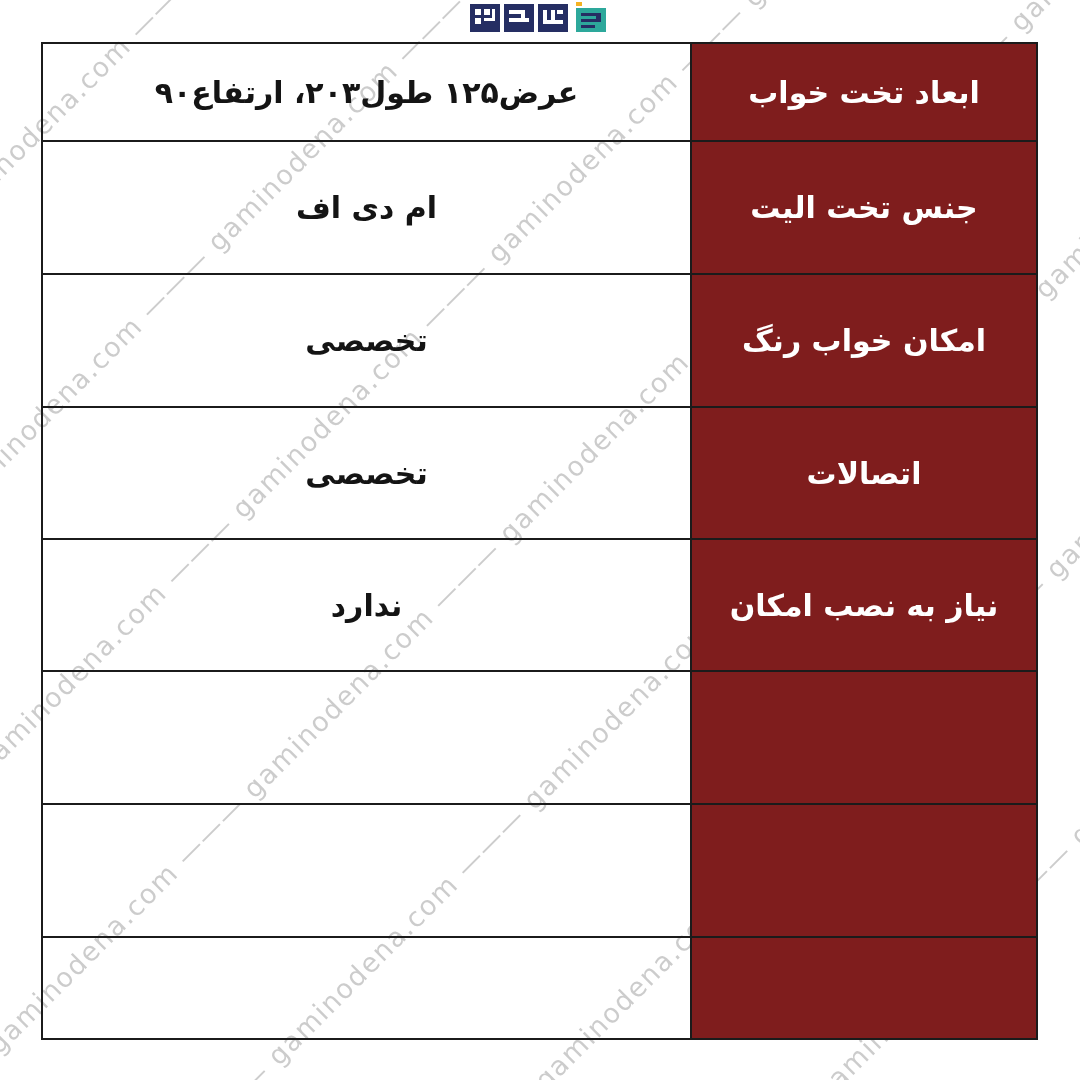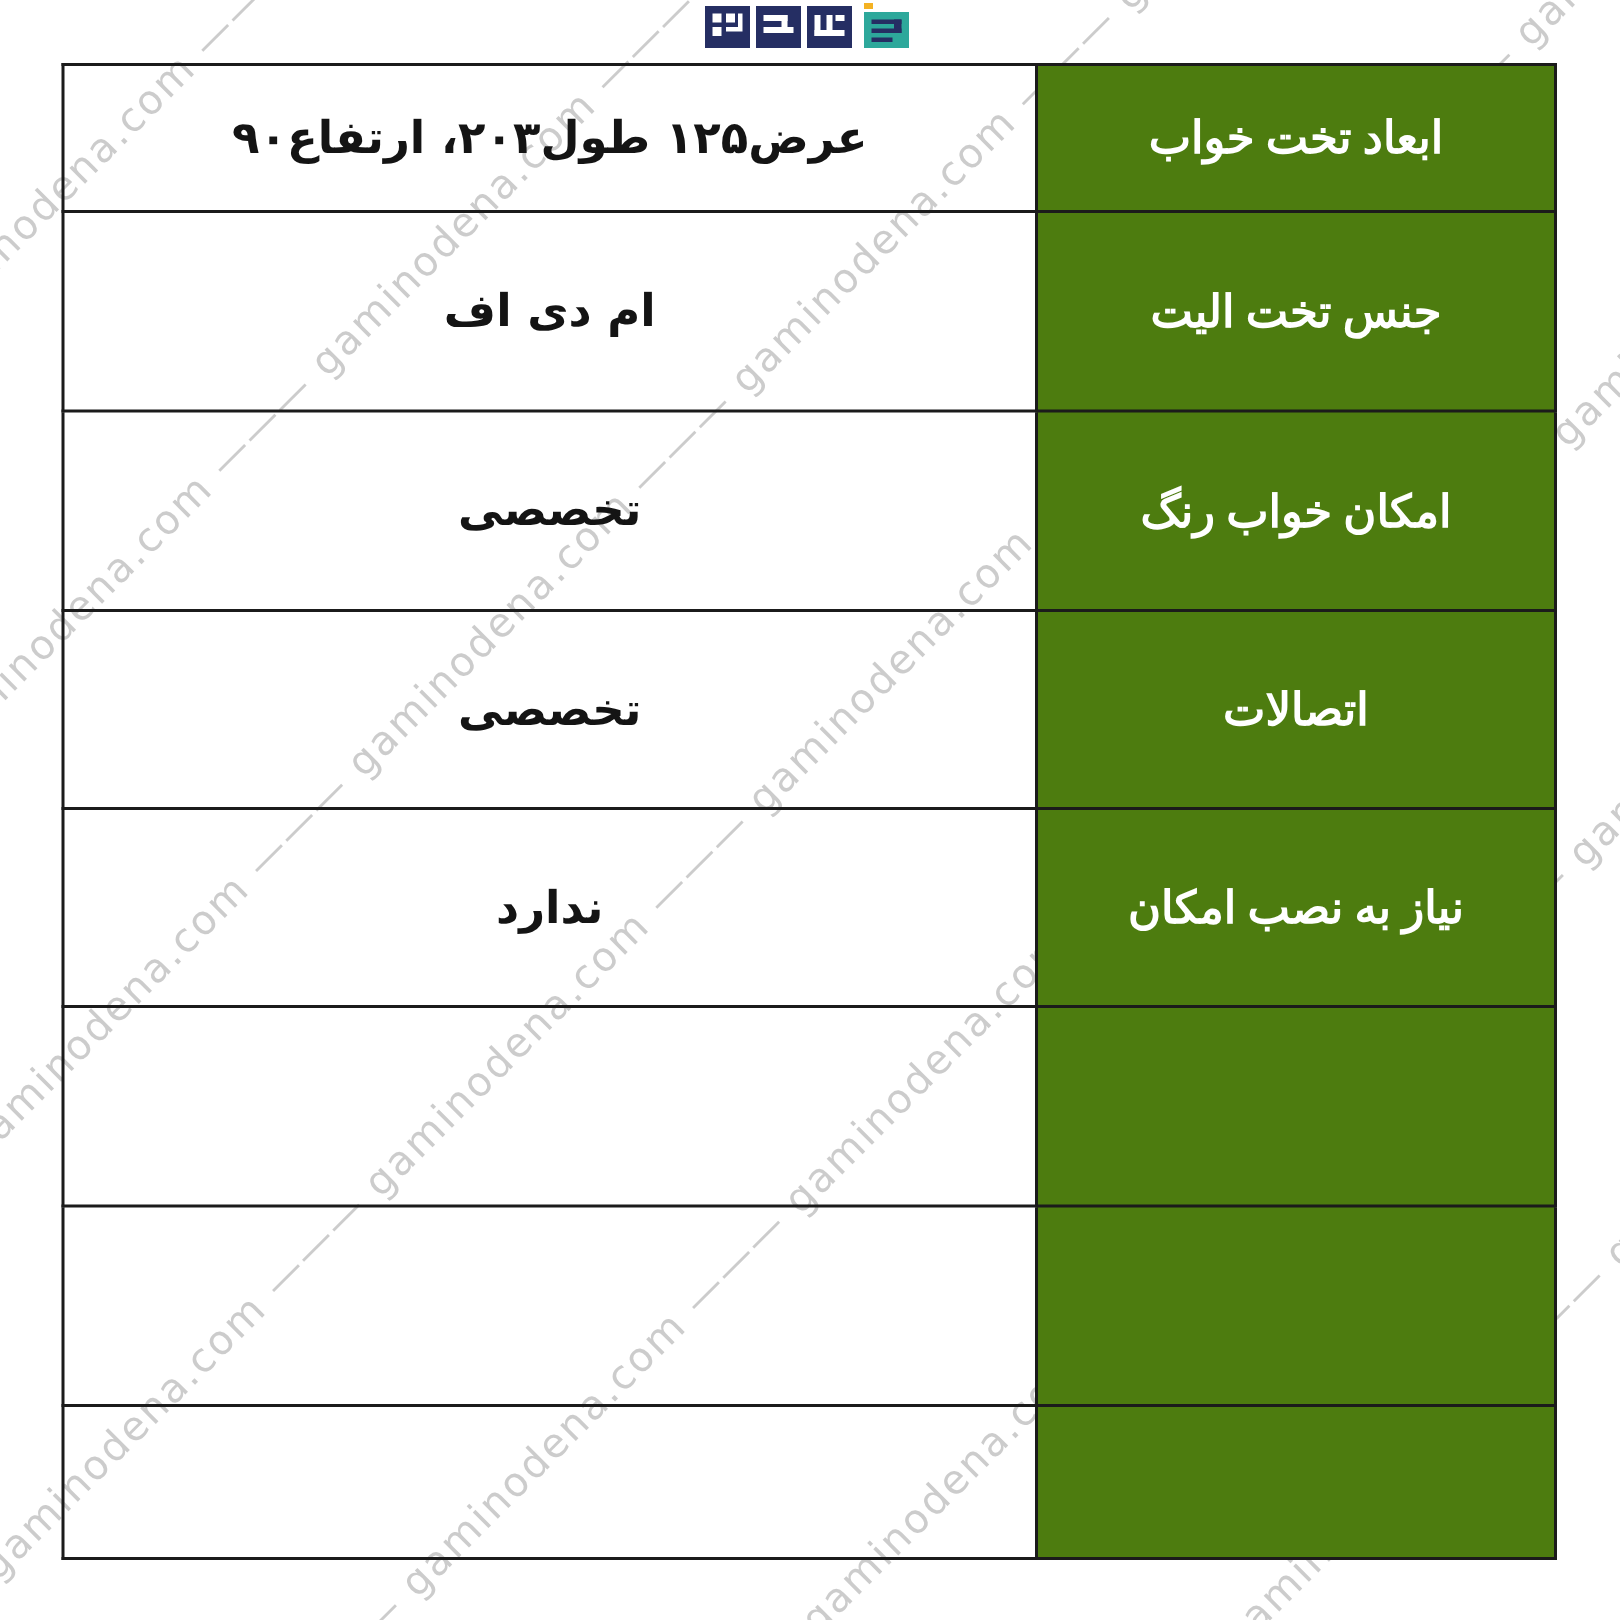--- a/index.html
+++ b/index.html
@@ -53,25 +53,24 @@
     z-index: 2;
   }
   .spec-table td {
     border: 2px solid #1b1b1b;
     padding: 0;
     text-align: center;
     vertical-align: middle;
   }
   .spec-table tr > td.label-cell {
     width: 344px;
-    background: #4d7c0f;
+    background: #7f1d1d;
     color: #ffffff;
     font-weight: bold;
     font-size: 30px;
-    font-family: Liberation Serif, serif;
   }
   .spec-table tr > td.value-cell {
     background: rgba(255,255,255,0.0);
     color: #141414;
     font-weight: bold;
     font-size: 30px;
   }
 </style>
 </head>
 <body>

